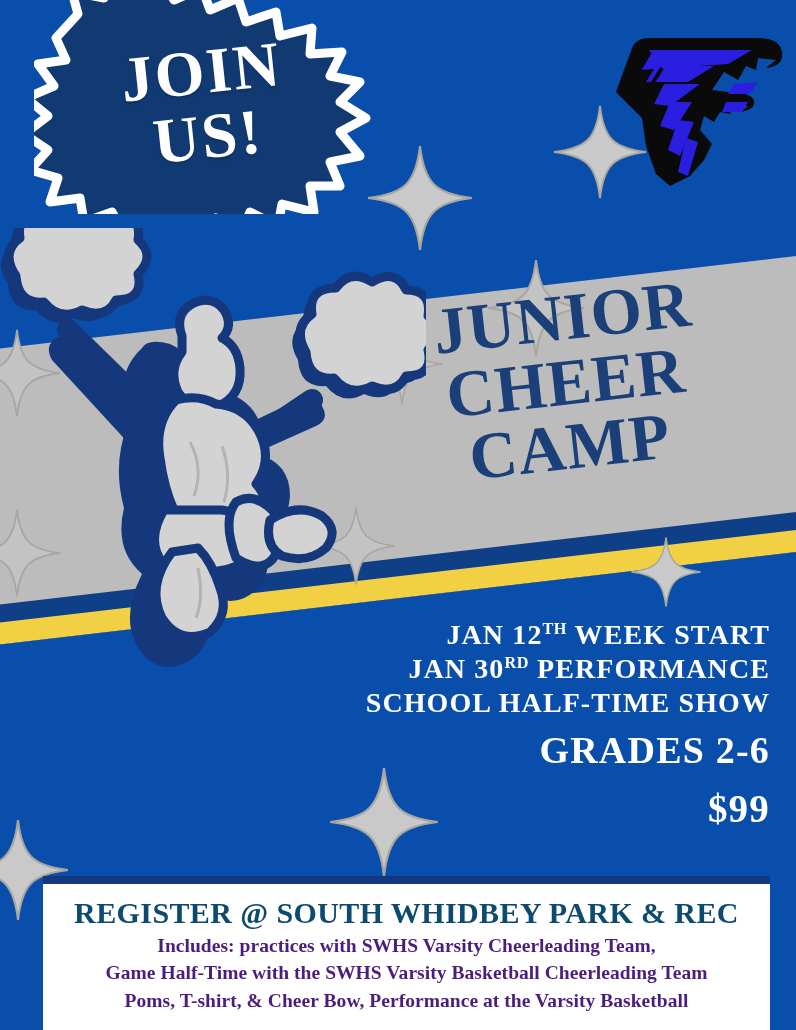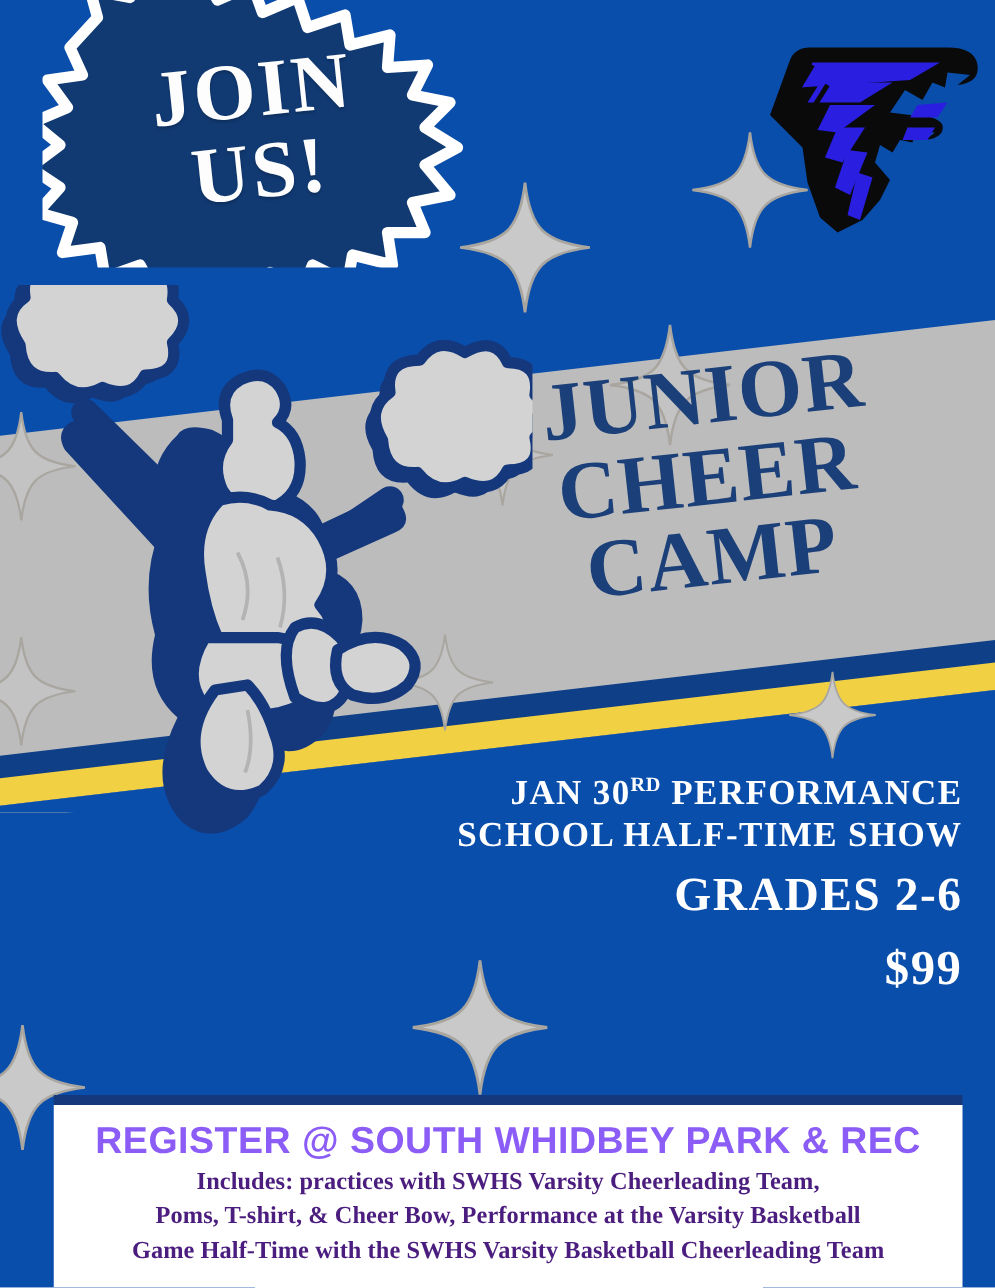--- a/index.html
+++ b/index.html
@@ -165,22 +165,22 @@
     left: 43px;
     top: 884px;
     width: 727px;
     height: 146px;
     background: #ffffff;
     text-align: center;
     padding-top: 10px;
   }
   .bottom-band .reg {
     display: block;
-    color: #8b5cf6;
-    font-family: Liberation Sans, sans-serif;
+    color: #0c4a6e;
+    font-family: Liberation Serif, serif;
     font-weight: bold;
     font-size: 30px;
     letter-spacing: 0.4px;
     line-height: 1.25;
     white-space: nowrap;
   }
   .bottom-band .inc {
     display: block;
     color: #4b1d7e;
     font-family: Liberation Serif, serif;
@@ -351,27 +351,28 @@
     </svg>
   </div>
 
   <div class="title-block">
     <span class="tl l1">JUNIOR</span>
     <span class="tl l2">CHEER</span>
     <span class="tl l3">CAMP</span>
   </div>
 
   <div class="details">
+    <span class="d"><span>JAN 12</span><sup>TH</sup><span> WEEK START</span></span>
     <span class="d"><span>JAN 30</span><sup>RD</sup><span> PERFORMANCE</span></span>
     <span class="d">SCHOOL HALF-TIME SHOW</span>
     <span class="big">GRADES 2-6</span>
     <span class="price">$99</span>
   </div>
 
   <div class="bottom-band-top"></div>
   <div class="bottom-band">
     <span class="reg">REGISTER @ SOUTH WHIDBEY PARK &amp; REC</span>
     <span class="inc">Includes: practices with SWHS Varsity Cheerleading Team,</span>
+    <span class="inc">Game Half-Time with the SWHS Varsity Basketball Cheerleading  Team</span>
     <span class="inc">Poms, T-shirt, &amp; Cheer Bow, Performance at the Varsity Basketball</span>
-    <span class="inc">Game Half-Time with the SWHS Varsity Basketball Cheerleading  Team</span>
   </div>
 
 </div>
 
 </body></html>

